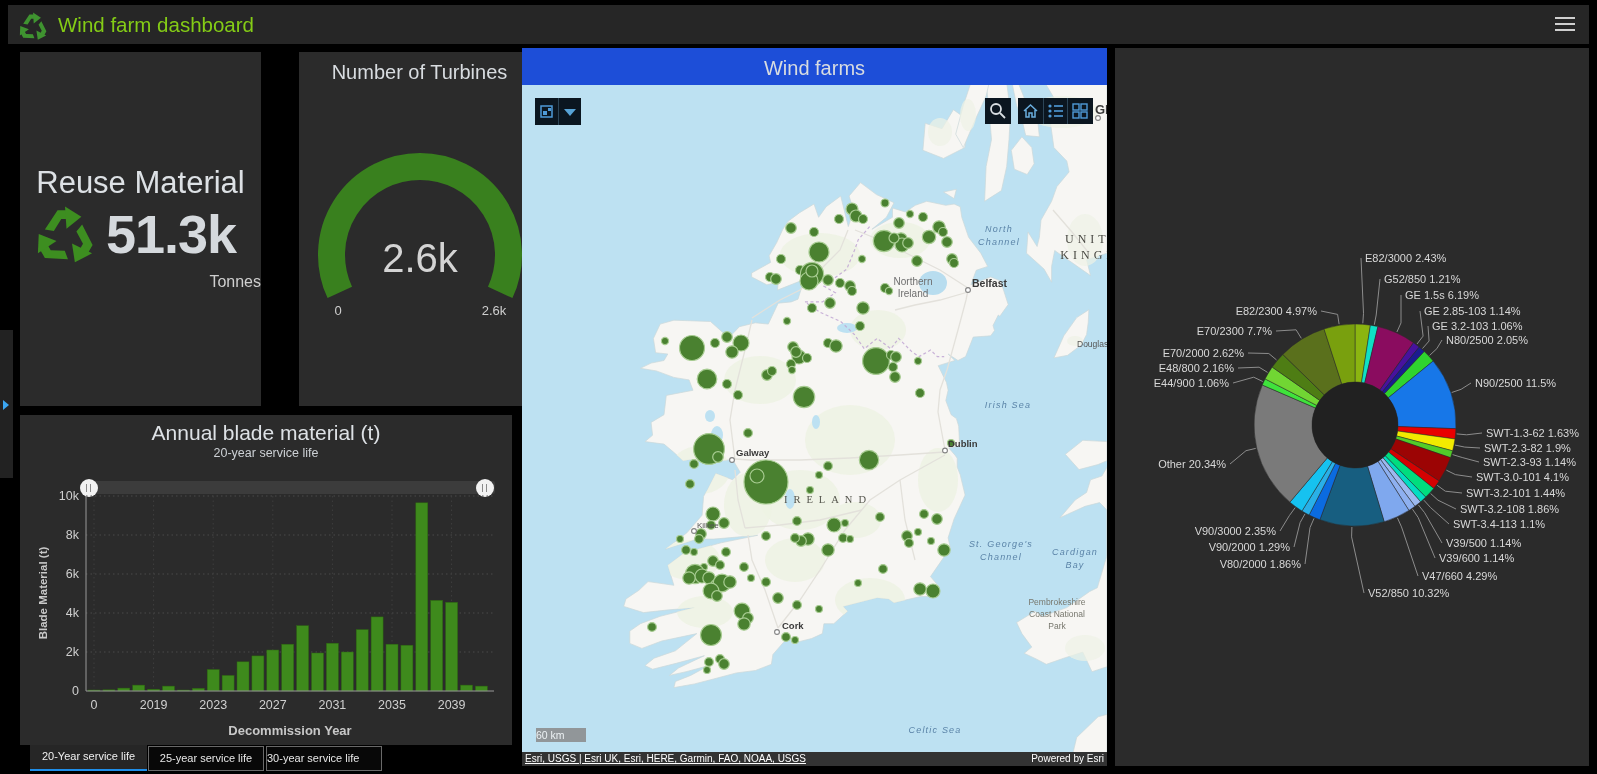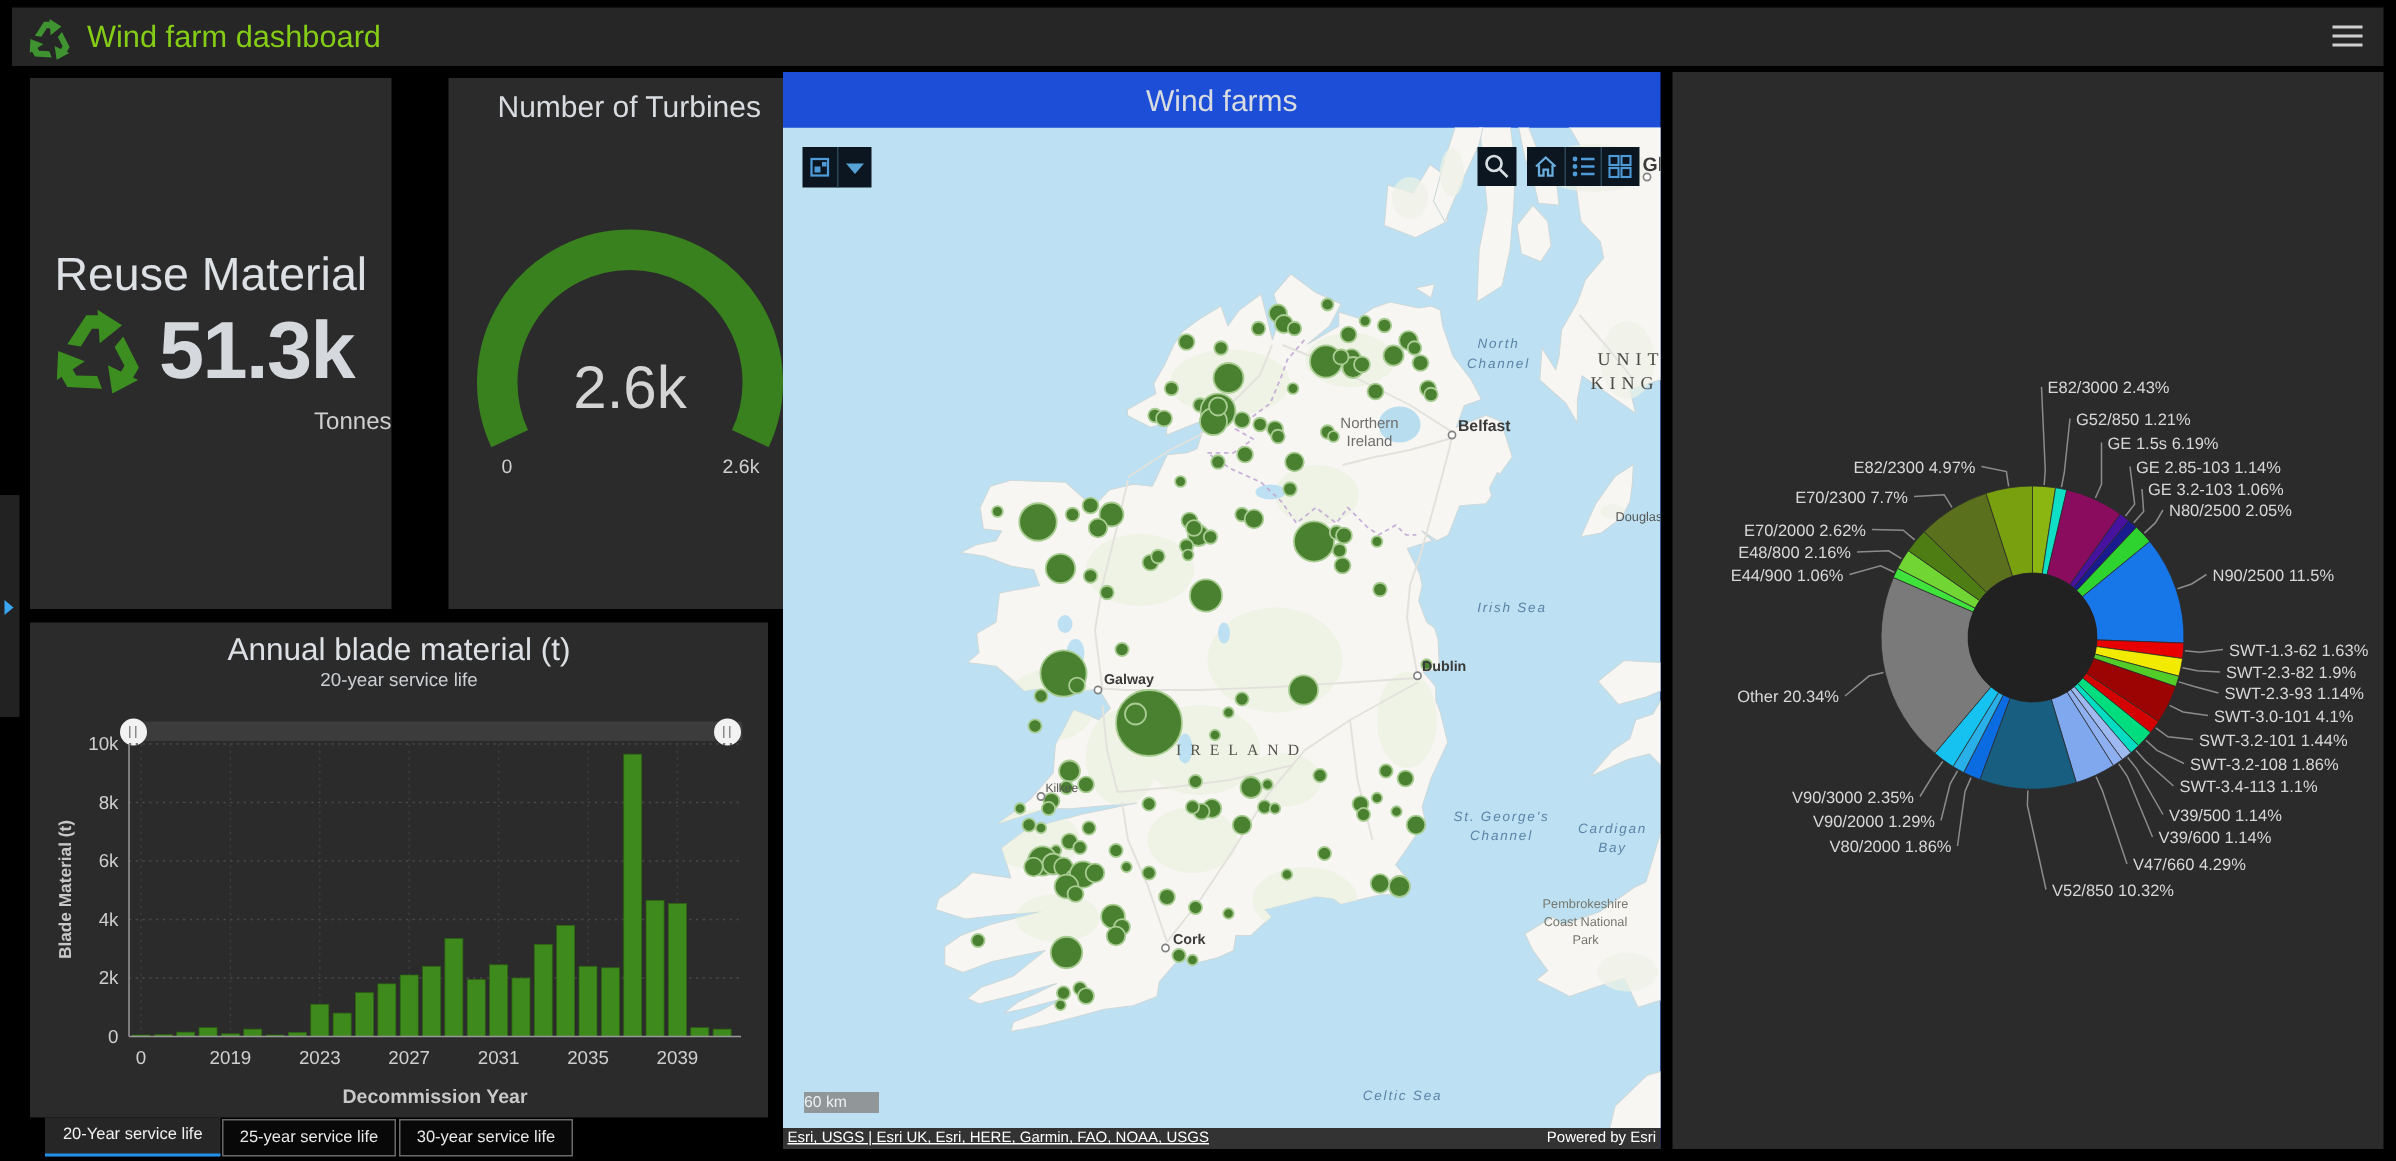--- a/index.html
+++ b/index.html
@@ -133,21 +133,21 @@
 <rect x="475.4" y="686.1" width="12.0" height="4.9" fill="#3e8a1c" stroke="#2c6410" stroke-width="0.5"></rect>
     <line x1="86" y1="496" x2="86" y2="691" stroke="#999999" stroke-width="1"></line>
     <line x1="86" y1="691" x2="494" y2="691" stroke="#999999" stroke-width="1"></line>
     <text x="47" y="593" text-anchor="middle" font-size="11.5" font-weight="bold" fill="#c8c8c8" transform="rotate(-90 47 593)">Blade Material (t)</text>
     <text x="290" y="735" text-anchor="middle" font-size="13" font-weight="bold" fill="#c8c8c8">Decommission Year</text>
   </svg>
 </div>
 
 <div class="abs" style="left:30px;top:745px;width:117px;height:26px;background:#262626;border-bottom:2px solid #1f8fea;color:#f0f0f0;font-size:11px;text-align:center;line-height:23px;">20-Year service life</div>
 <div class="abs" style="left:148px;top:746px;width:116px;height:25px;background:#080808;border:1px solid #696969;color:#e8e8e8;font-size:11px;text-align:center;line-height:23px;">25-year service life</div>
-<div class="abs" style="left:266px;top:746px;width:116px;height:25px;background:#080808;border:1px solid #696969;color:#e8e8e8;font-size:11px;text-align:center;line-height:23px;">30-year service life</div>
+<div class="abs" style="left:266px;top:746px;width:116px;height:25px;background:#080808;border:1px solid #696969;color:#e8e8e8;font-size:11px;line-height:23px;">30-year service life</div>
 
 <div class="abs" style="left:522px;top:48px;width:585px;height:718px;background:#1d4ed8;">
   <div class="ptitle" style="margin-top:9px;">Wind farms</div>
   <svg width="585" height="667" style="position:absolute;left:0;top:37px;">
     <rect x="0" y="0" width="585" height="667" fill="#bde1f2"></rect>
 <path id="ie" d="M338.5,97.6 L354.5,109.6 L372.0,117.7 L364.4,132.3 L349.9,144.3 L370.5,132.3 L370.5,123.0 L383.4,127.0 L393.3,120.3 L404.7,116.3 L423.8,120.3 L432.1,119.0 L438.2,121.7 L439.8,132.3 L446.6,152.3 L458.8,168.2 L465.7,181.4 L454.2,185.3 L448.9,199.8 L468.7,191.9 L478.6,195.9 L486.2,219.5 L477.8,231.3 L476.3,230.0 L471.0,240.4 L472.5,245.6 L468.7,250.8 L451.2,252.1 L443.6,271.6 L436.0,275.5 L426.1,269.0 L432.9,275.5 L416.2,280.7 L424.5,297.5 L426.1,305.3 L423.8,315.6 L429.1,329.7 L434.4,333.6 L436.7,341.2 L437.5,357.9 L439.8,360.4 L426.8,363.0 L432.9,370.0 L435.2,373.2 L435.2,382.1 L438.2,389.7 L443.1,410.0 L432.1,433.9 L426.1,452.8 L428.3,462.8 L408.5,491.6 L416.9,501.5 L415.4,511.5 L398.6,511.5 L372.0,517.7 L366.7,514.0 L355.2,512.7 L321.0,521.4 L325.5,526.3 L311.8,538.7 L301.9,538.7 L300.4,548.6 L289.7,553.5 L270.0,558.4 L267.7,551.1 L261.6,557.2 L250.9,569.5 L249.4,579.3 L233.4,585.5 L214.4,587.9 L191.5,594.0 L172.5,598.9 L151.9,602.6 L153.4,596.5 L168.7,590.4 L186.9,580.6 L164.1,586.7 L147.4,590.4 L156.5,583.0 L182.4,570.7 L155.0,578.1 L130.6,584.2 L123.0,580.6 L132.1,573.2 L153.4,565.8 L174.8,548.6 L139.7,556.0 L119.9,563.4 L107.8,558.4 L107.8,546.1 L118.4,538.7 L138.2,531.3 L172.5,522.6 L144.3,525.1 L121.5,527.6 L101.7,521.4 L103.9,514.0 L116.9,505.3 L126.0,496.6 L151.9,500.3 L145.8,480.3 L162.6,467.8 L199.1,457.8 L235.7,450.3 L191.5,454.1 L174.8,454.1 L143.5,464.1 L164.9,447.8 L180.1,430.2 L181.6,411.2 L185.4,404.9 L193.8,388.4 L210.6,394.8 L218.2,387.2 L210.6,374.4 L189.2,377.0 L168.7,374.4 L161.1,375.7 L151.2,366.8 L142.0,359.1 L123.0,356.6 L130.6,350.2 L129.1,337.4 L142.0,329.7 L144.3,310.4 L171.0,305.3 L167.1,294.9 L151.9,292.4 L134.4,285.9 L118.4,283.3 L129.1,278.1 L142.0,275.5 L145.8,269.0 L133.6,267.7 L131.4,253.4 L138.2,239.1 L151.9,235.2 L188.5,236.5 L204.5,250.8 L207.5,252.1 L217.4,241.7 L233.4,237.8 L246.3,239.1 L256.2,218.2 L269.2,216.9 L276.0,214.2 L282.1,194.5 L255.5,205.1 L256.2,197.2 L244.8,199.8 L229.6,191.9 L229.6,188.0 L248.6,177.4 L247.1,170.8 L254.7,157.6 L257.8,150.9 L260.8,144.3 L266.1,136.3 L277.6,127.7 L292.0,119.0 L296.6,132.3 L304.2,121.7 L318.7,111.0 L326.3,141.6 L331.6,125.7 L327.1,111.0 L338.5,97.6 Z" fill="#f7f6f3" stroke="#ccd8da" stroke-width="0.7" stroke-linejoin="round"></path>
 <path d="M585.0,-2.5 L522.8,-2.5 L536.5,20.6 L527.3,30.1 L528.9,41.0 L531.9,62.6 L544.8,76.1 L547.1,86.9 L534.9,101.6 L529.6,116.3 L519.0,135.0 L517.4,152.3 L515.1,161.5 L506.0,146.9 L504.5,168.2 L522.0,184.0 L529.6,197.2 L529.6,181.4 L532.7,165.5 L568.5,190.6 L564.6,174.8 L585.0,168.2 Z" fill="#f7f6f3" stroke="#ccd8da" stroke-width="0.7" stroke-linejoin="round"></path>
 <path d="M496.1,-2.5 L503.7,16.5 L515.1,30.1 L517.4,51.8 L503.7,50.5 L499.9,34.2 L494.6,20.6 L490.0,-2.5 Z" fill="#f7f6f3" stroke="#ccd8da" stroke-width="0.7" stroke-linejoin="round"></path>
 <path d="M484.7,-2.5 L488.5,27.4 L487.0,54.5 L484.7,81.5 L479.4,105.6 L462.6,116.3 L464.1,81.5 L469.5,54.5 L467.2,27.4 L464.1,-2.5 Z" fill="#f7f6f3" stroke="#ccd8da" stroke-width="0.7" stroke-linejoin="round"></path>
 <path d="M400.9,65.3 L403.2,38.3 L420.0,43.7 L431.4,24.7 L446.6,35.6 L442.8,62.6 L421.5,73.4 Z" fill="#f7f6f3" stroke="#ccd8da" stroke-width="0.7" stroke-linejoin="round"></path>

